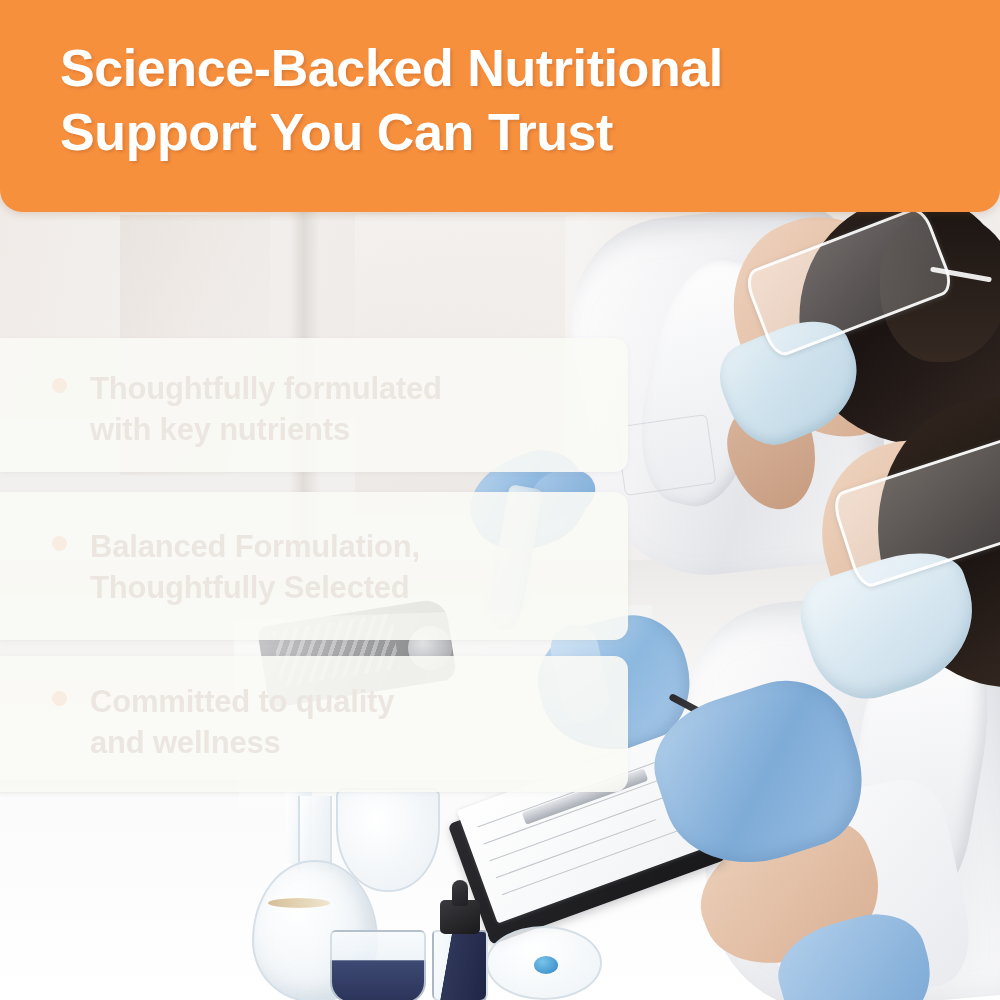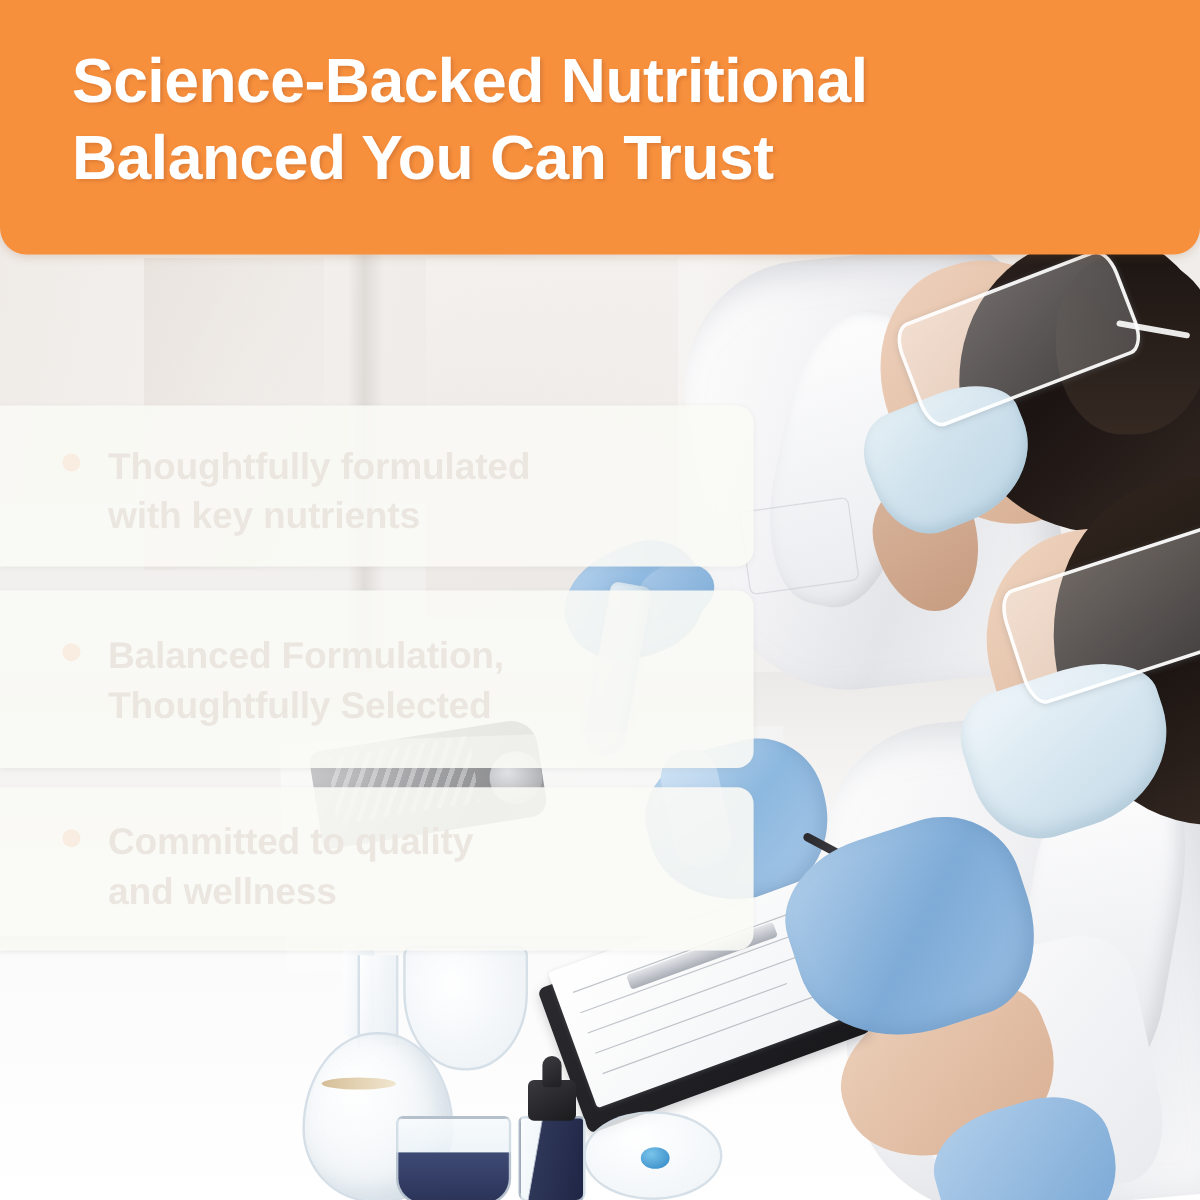--- a/index.html
+++ b/index.html
@@ -449,21 +449,21 @@
     <div class="beaker-blue"></div>
     <div class="petri"></div>
     <div class="petri-drop"></div>
     <div class="dropper-body"></div>
     <div class="dropper-cap"></div>
     <div class="dropper-tip"></div>
   </div>
 
   <div class="header">
     <div class="header-title">Science-Backed Nutritional
-Balanced You Can Trust</div>
+Support You Can Trust</div>
   </div>
 
   <div class="panel panel-1"></div>
   <div class="panel panel-2"></div>
   <div class="panel panel-3"></div>
 
   <div class="bullet-row row-1">
     <div class="bullet-dot"></div>
     <div class="bullet-text">Thoughtfully formulated
 with key nutrients</div>

